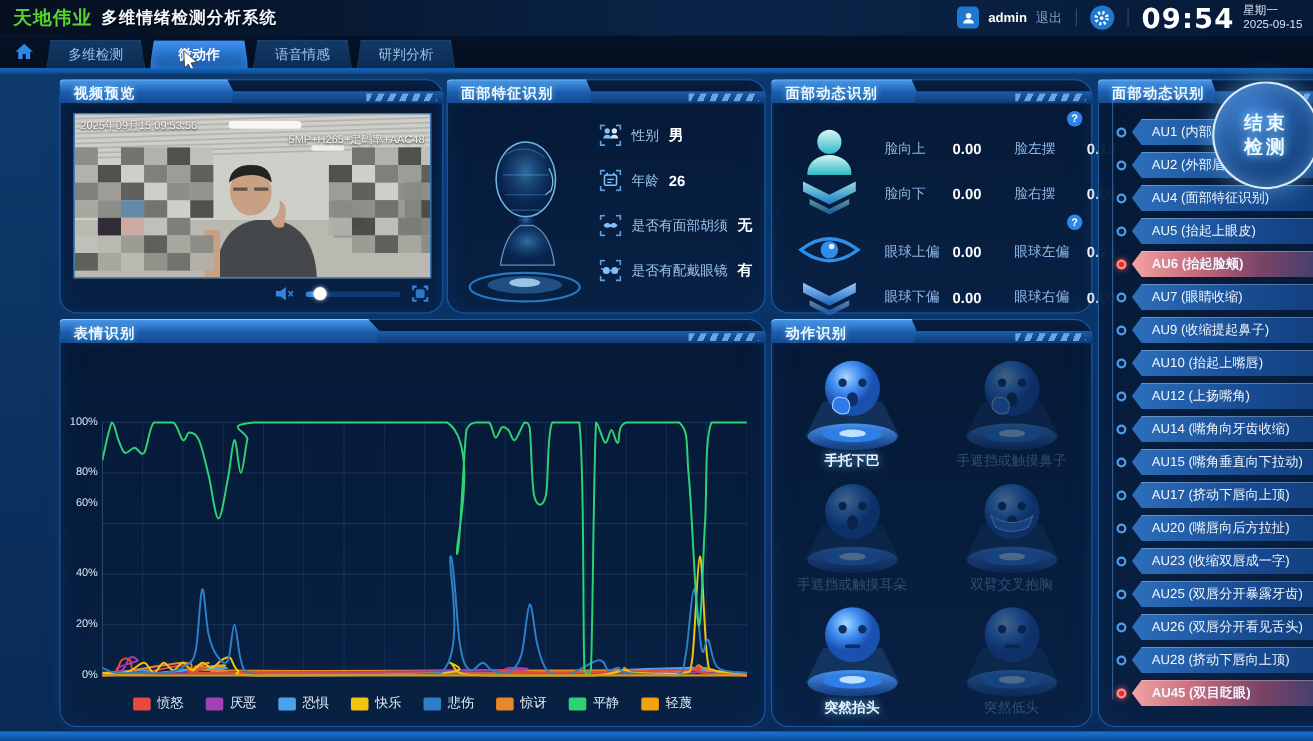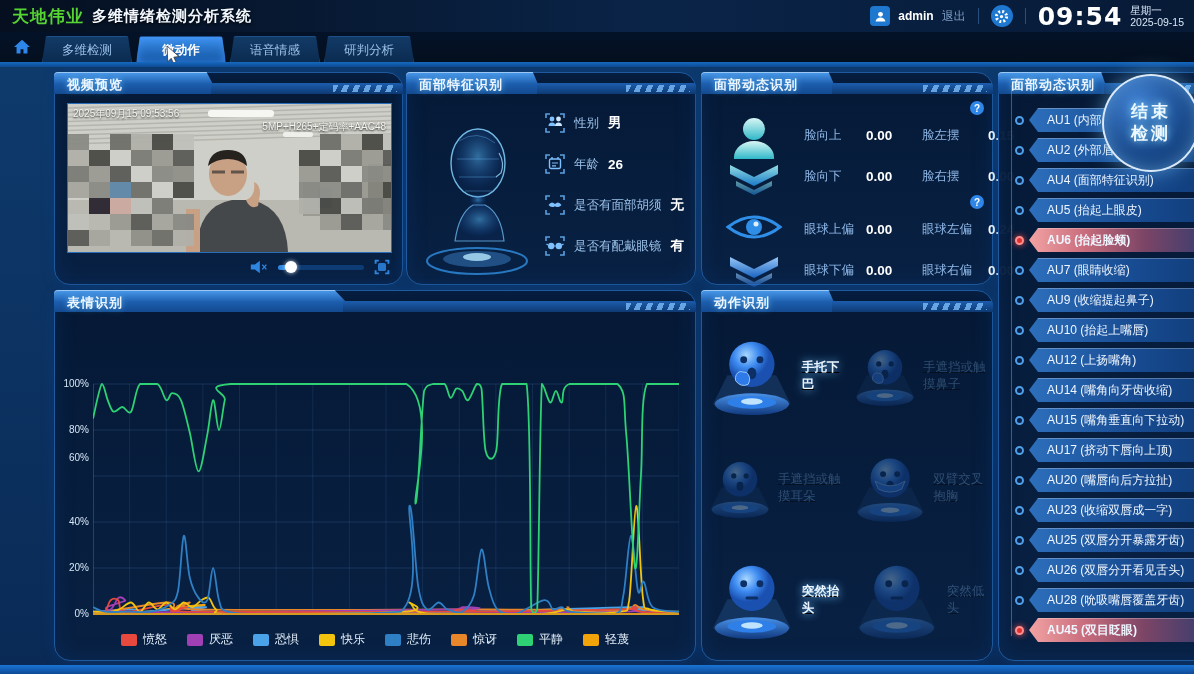--- a/index.html
+++ b/index.html
@@ -70,21 +70,21 @@
   .dyn-group{position:absolute;left:0;width:100%;}
   .dyn-icon{position:absolute;left:20px;top:0;}
   .dyn-grid{position:absolute;left:102px;top:12px;display:grid;grid-template-columns:56px 50px 60px 52px;column-gap:6px;row-gap:24px;align-items:center;}
   .dyn-label{color:#8fb8e8;font-size:12.5px;}
   .dyn-value{color:#fff;font-size:13.5px;font-weight:bold;}
   .help{position:absolute;width:14px;height:14px;border-radius:50%;background:#2e86e8;color:#fff;font-size:10px;font-weight:bold;
         display:flex;align-items:center;justify-content:center;cursor:pointer;}
 
   
   .act-grid{position:absolute;left:0;top:30px;width:100%;display:flex;flex-wrap:wrap;}
-  .act-item{width:50%;height:112px;display:flex;flex-direction:row;align-items:center;cursor:pointer;text-decoration:underline;}
+  .act-item{width:50%;height:112px;display:flex;flex-direction:column;align-items:center;cursor:pointer;}
   .act-label{font-size:12.5px;margin-top:-2px;}
   .act-item.on .act-label{color:#e8f4ff;font-weight:bold;text-shadow:0 0 8px rgba(110,190,255,.9);}
   .act-item.off{opacity:.38;}
   .act-item.off .act-label{color:#6e9cc8;}
 
   
   .chart-wrap{position:absolute;left:0;top:26px;right:0;bottom:0;}
   .ylab{position:absolute;width:34px;text-align:right;color:#d5e6f6;font-size:10px;}
   .legend{position:absolute;left:0;right:0;bottom:12px;display:flex;justify-content:center;gap:20px;}
   .leg-item{display:flex;align-items:center;gap:6px;cursor:pointer;text-align:center;}
@@ -757,21 +757,21 @@
         </div>
         <div class="au-row">
           <div class="au-dot"></div>
           <div class="au-bar">
             <span>AU26 (双唇分开看见舌头)</span>
           </div>
         </div>
         <div class="au-row">
           <div class="au-dot"></div>
           <div class="au-bar">
-            <span>AU28 (吮吸嘴唇覆盖牙齿)</span>
+            <span>AU28 (挤动下唇向上顶)</span>
           </div>
         </div>
         <div class="au-row on">
           <div class="au-dot"></div>
           <div class="au-bar">
             <span>AU45 (双目眨眼)</span>
           </div>
         </div>
       </div>
   </div>

